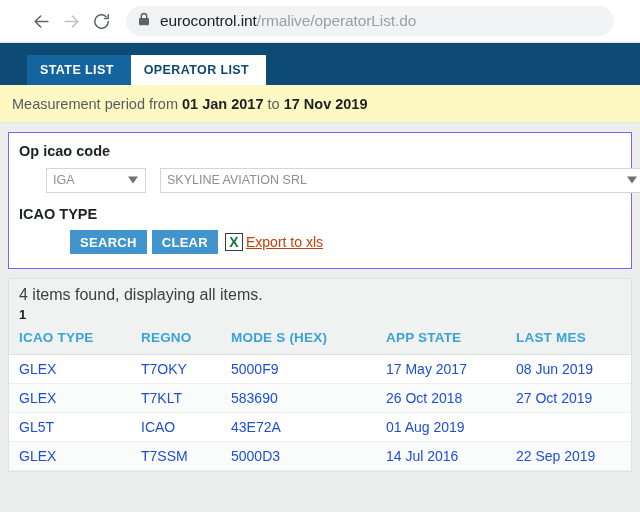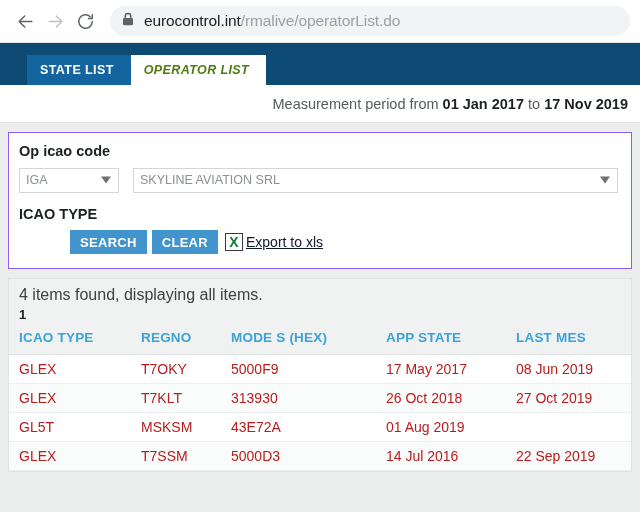--- a/index.html
+++ b/index.html
@@ -10,21 +10,21 @@
     background: #ffffff;
     font-family: "Liberation Sans", sans-serif;
   }
 
   
   #browser-bar {
     height: 43px;
     background: #ffffff;
     display: flex;
     align-items: center;
-    padding: 0 10px;
+    padding: 0 26px;
     border-bottom: 1px solid #e2e2e2;
   }
   .nav-btn {
     width: 30px; height: 30px;
     display: flex; align-items: center; justify-content: center;
     flex: 0 0 auto;
   }
   .nav-btn svg { display: block; }
   #omnibox {
     flex: 1 1 auto;
@@ -64,30 +64,29 @@
   .tab {
     font-size: 12.5px;
     font-weight: bold;
     letter-spacing: 0.4px;
     padding: 8px 17px 8px 13px;
     line-height: 1;
     height: 30px;
     display: flex; align-items: center;
   }
   .tab.inactive { background: #1464a0; color: #ffffff; }
-  .tab.active { background: #ffffff; color: #4d7c0f; font-style: italic; }
+  .tab.active { background: #ffffff; color: #0c4a6e; }
 
   #period-bar {
-    background: #ffffff;
+    background: #fef9c3;
     height: 38px;
     display: flex;
     align-items: center;
     padding: 0 12px;
     border-bottom: 1px solid #e4e6e6;
-    justify-content: flex-end;
   }
   #period-text {
     font-size: 14.5px;
     color: #555c60;
     white-space: nowrap;
   }
   #period-text b, #update-text b { color: #1d2124; font-weight: bold; }
   #update-text {
     font-size: 14.5px;
     color: #555c60;
@@ -103,21 +102,21 @@
     padding: 11px 10px 14px 10px;
   }
   .field-labels { display: flex; align-items: flex-end; }
   .flabel {
     font-size: 14.5px;
     font-weight: bold;
     color: #1d2124;
     line-height: 1;
   }
   #lbl-op { width: 110px; }
-  .field-row { display: flex; align-items: flex-end; margin-top: 9px; }
+  .field-row { display: flex; align-items: flex-end; margin-top: 9px; margin-left: 27px; }
 
   select.sel {
     -webkit-appearance: none; appearance: none;
     border: 1px solid #d3d6d8;
     background: #ffffff;
     height: 25px;
     font-size: 12.5px;
     color: #8a9094;
     font-family: "Liberation Sans", sans-serif;
     padding: 0 6px;
@@ -161,21 +160,21 @@
     color: #0f7c37;
     font-weight: bold;
     font-size: 14px;
     line-height: 16px;
     text-align: center;
     font-family: "Liberation Sans", sans-serif;
     flex: 0 0 auto;
   }
   #xls-link {
     font-size: 14px;
-    color: #0f172a;
+    color: #c2410c;
     text-decoration: underline;
     margin-left: 3px;
     cursor: pointer;
   }
 
   
   #results {
     background: #ffffff;
     margin: 9px 8px 0 8px;
     border: 1px solid #e0e2e2;
@@ -199,21 +198,21 @@
     font-size: 13.5px;
     font-weight: bold;
     color: #3aa3d8;
     letter-spacing: 0.2px;
     padding: 4px 0 9px 0;
     background: #f0f1f1;
     border-bottom: 1px solid #dfe1e1;
   }
   tbody td {
     font-size: 14px;
-    color: #b91c1c;
+    color: #1d4ed8;
     padding: 6px 0 6px 0;
     border-bottom: 1px solid #eeefef;
     white-space: nowrap;
   }
   tbody tr:nth-child(odd) { background: #ffffff; }
   tbody tr:nth-child(even) { background: #fafbfb; }
   .c0 { padding-left: 10px !important; width: 132px; }
   .c1 { width: 90px; }
   .c2 { width: 155px; }
   .c3 { width: 130px; }
@@ -318,27 +317,27 @@
         <tr>
           <td class="c0">GLEX</td>
           <td class="c1">T7OKY</td>
           <td class="c2">5000F9</td>
           <td class="c3">17 May 2017</td>
           <td class="c4">08 Jun 2019</td>
         </tr>
         <tr>
           <td class="c0">GLEX</td>
           <td class="c1">T7KLT</td>
-          <td class="c2">313930</td>
+          <td class="c2">583690</td>
           <td class="c3">26 Oct 2018</td>
           <td class="c4">27 Oct 2019</td>
         </tr>
         <tr>
           <td class="c0">GL5T</td>
-          <td class="c1">MSKSM</td>
+          <td class="c1">ICAO</td>
           <td class="c2">43E72A</td>
           <td class="c3">01 Aug 2019</td>
           <td class="c4"></td>
         </tr>
         <tr>
           <td class="c0">GLEX</td>
           <td class="c1">T7SSM</td>
           <td class="c2">5000D3</td>
           <td class="c3">14 Jul 2016</td>
           <td class="c4">22 Sep 2019</td>

